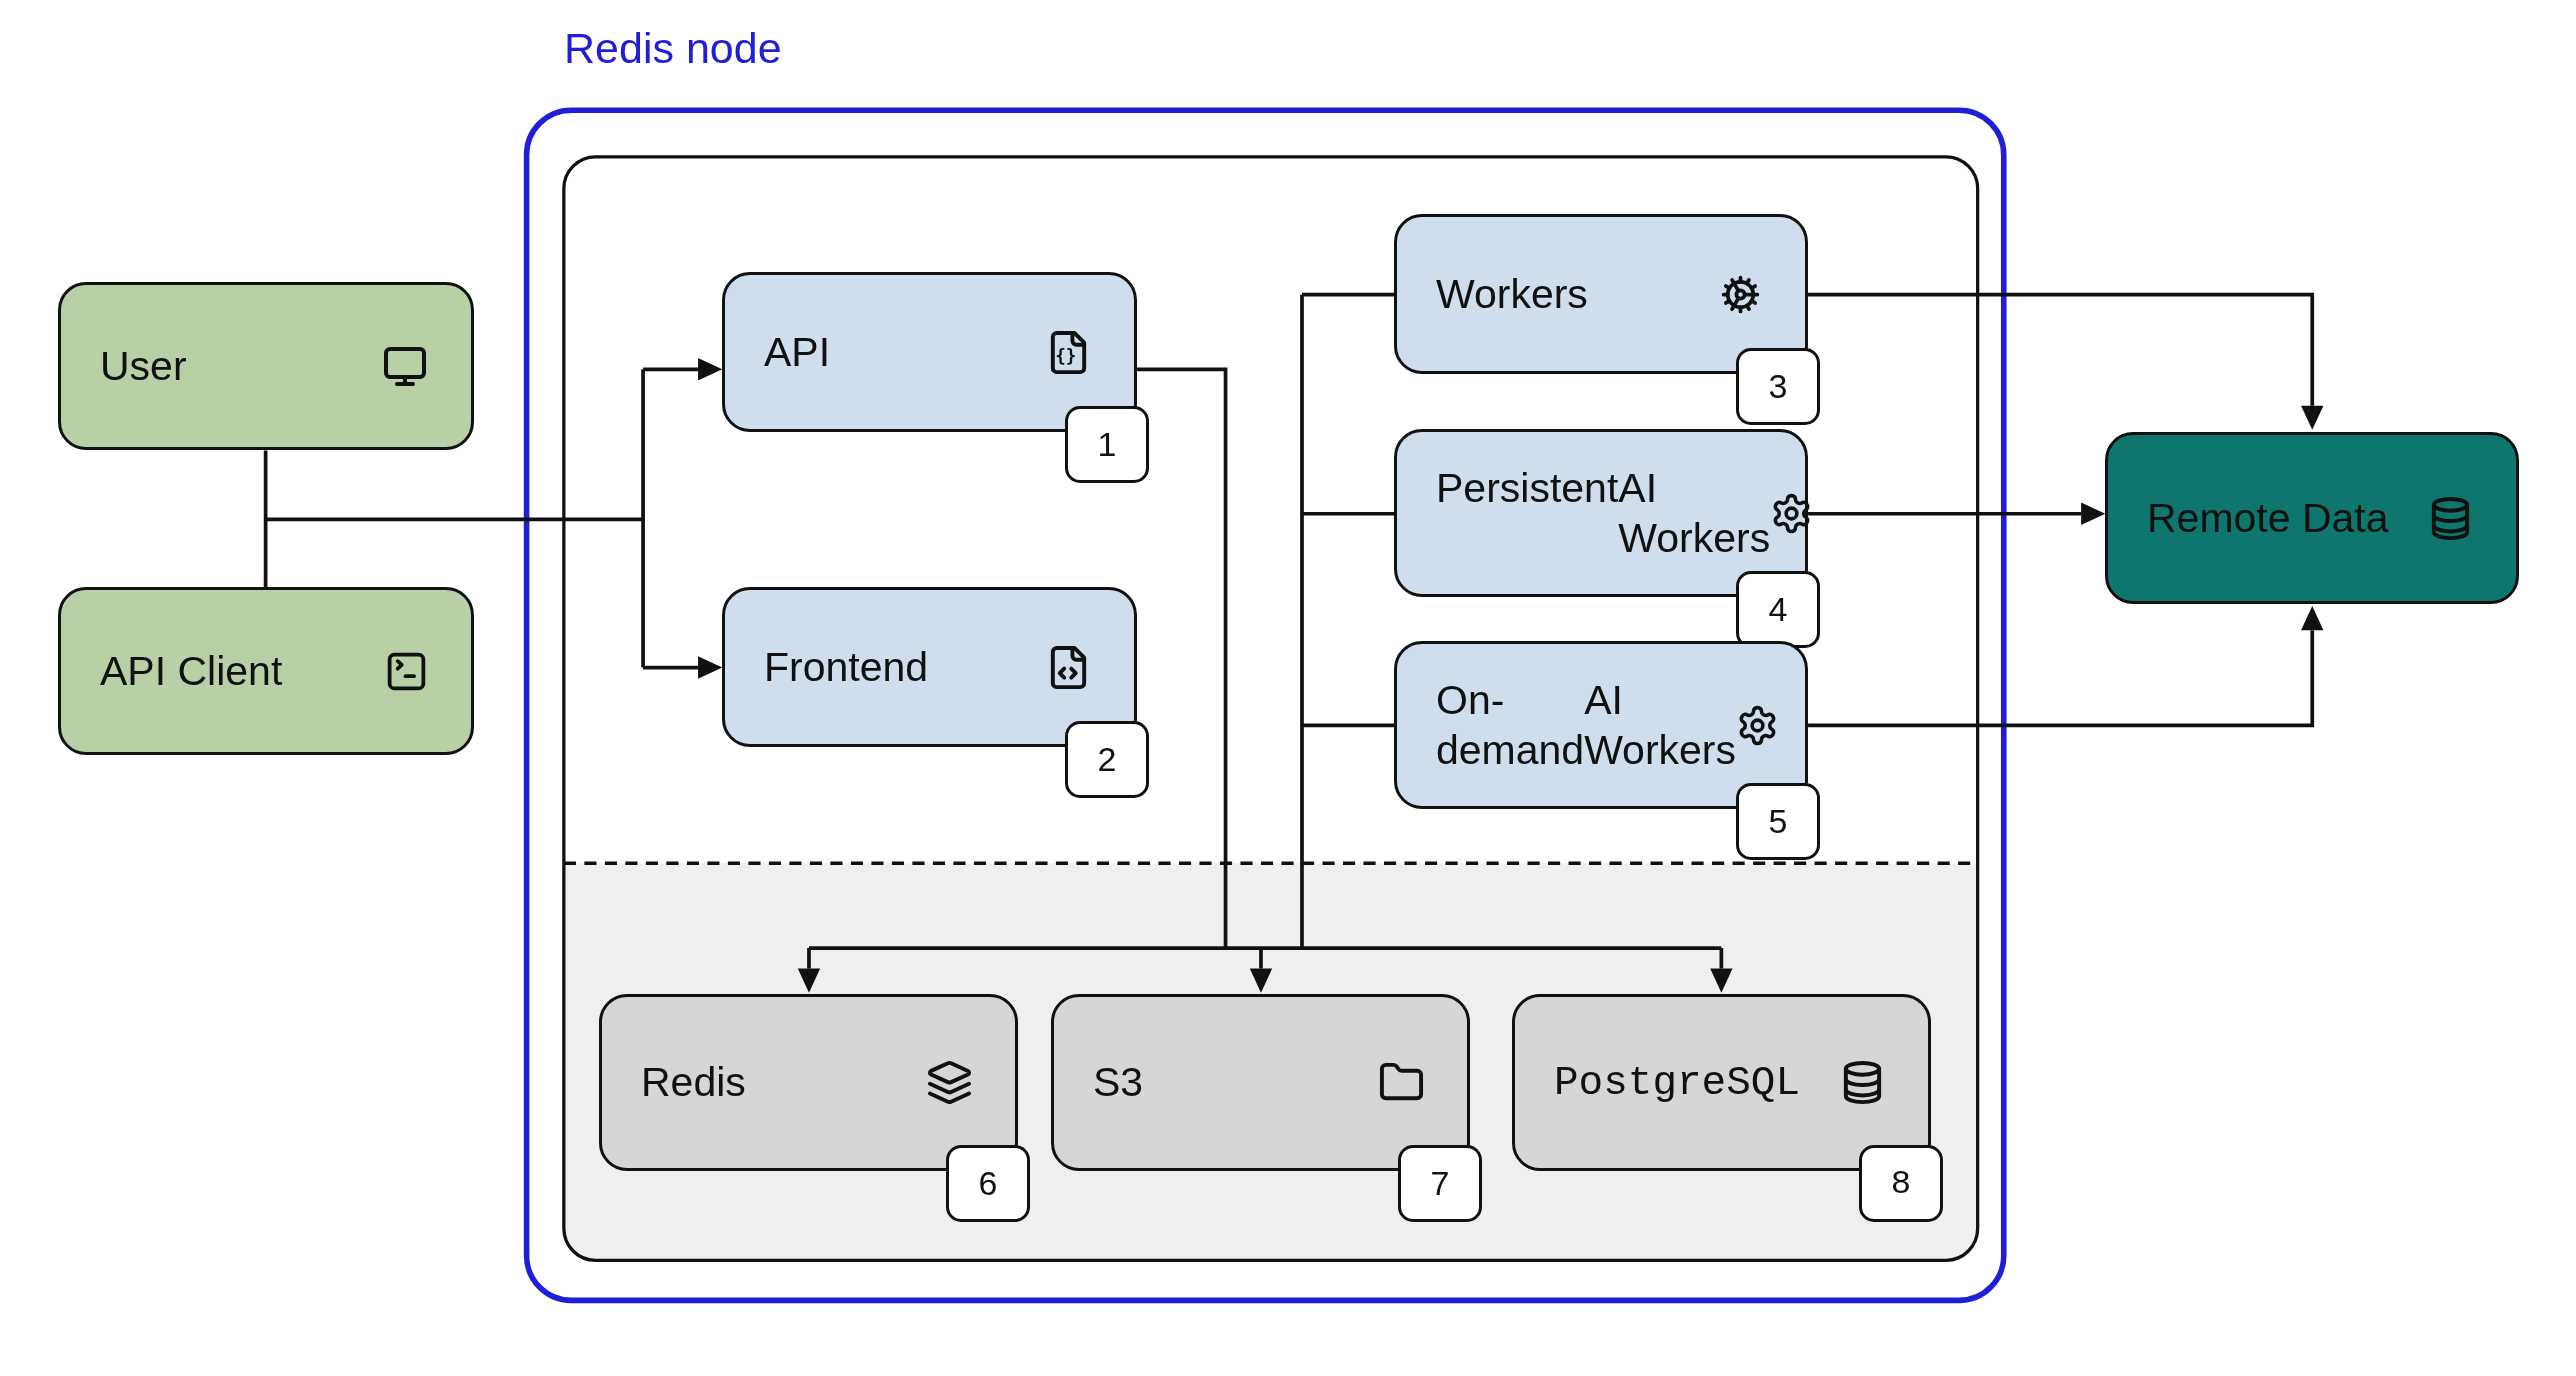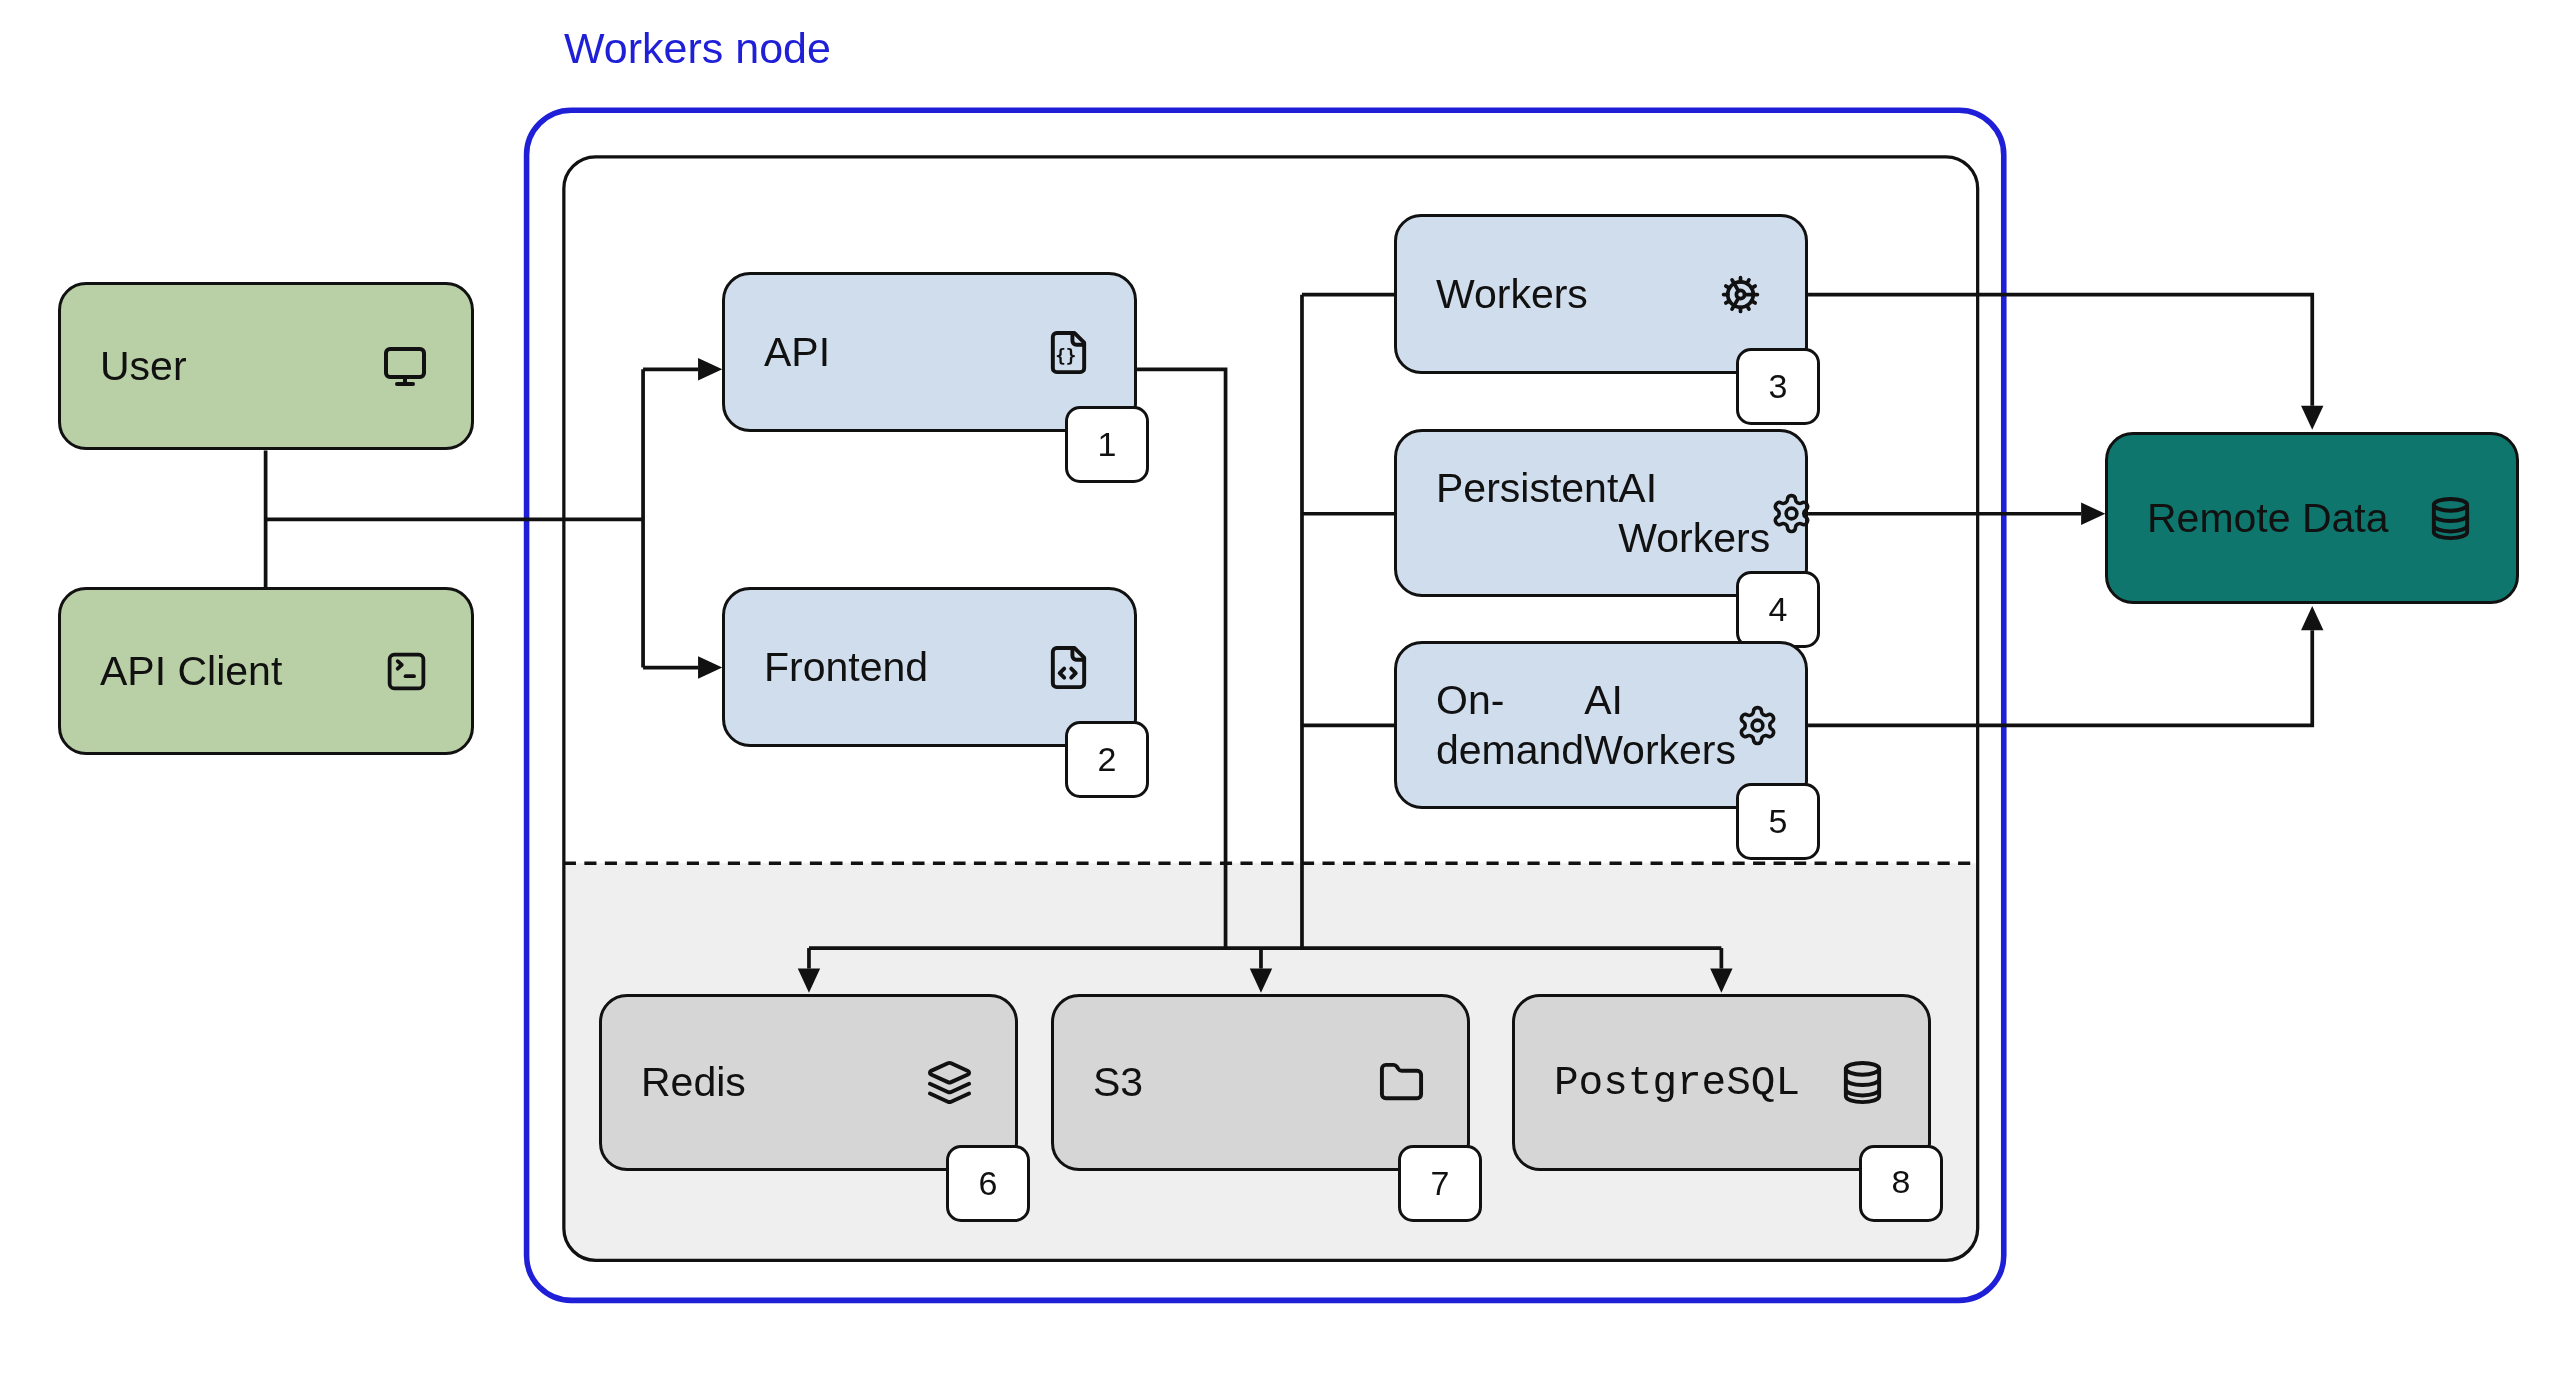--- a/index.html
+++ b/index.html
@@ -13,21 +13,21 @@
   .nlines{display:flex;flex-direction:row;line-height:50px;}
   .badge{position:absolute;right:-15px;bottom:-54px;width:78px;height:71px;background:#fff;
          border:3.3px solid #111;border-radius:15px;display:flex;align-items:center;
          justify-content:center;font-size:34px;color:#111;}
   .nicon{flex:0 0 auto;}
   #single-node-title{position:absolute;left:564px;top:24px;font-size:43px;color:#1f1fd8;}
   #n-user{left:58px;top:282px;width:416px;height:168px;background:#b9cfa6;}
   #n-api-client{left:58px;top:587px;width:416px;height:168px;background:#b9cfa6;}
   #n-api{left:722px;top:272px;width:415px;height:160px;background:#d0ddec;}
   #n-frontend{left:722px;top:587px;width:415px;height:160px;background:#d0ddec;}
-  #n-workers{left:1394px;top:214px;width:414px;height:160px;background:#d0ddec;border-radius:27px;}
+  #n-workers{left:1394px;top:214px;width:414px;height:160px;background:#d0ddec;}
   #n-persistent{left:1394px;top:429px;width:414px;height:168px;background:#d0ddec;}
   #n-ondemand{left:1394px;top:641px;width:414px;height:168px;background:#d0ddec;}
   #n-remote{left:2105px;top:432px;width:414px;height:172px;background:#0f766e;}
   #n-redis{left:599px;top:994px;width:419px;height:177px;background:#d6d6d6;}
   #n-s3{left:1051px;top:994px;width:419px;height:177px;background:#d6d6d6;}
   #n-postgresql{left:1512px;top:994px;width:419px;height:177px;background:#d6d6d6;font-family:Liberation Mono, monospace;}
   svg.icon{stroke:#111;fill:none;stroke-width:2;stroke-linecap:round;stroke-linejoin:round;}
 </style>
 </head>
 <body>
@@ -66,21 +66,21 @@
       <polygon points="775,716 749,704 749,728"></polygon>
       <polygon points="2259,551 2233,539 2233,563"></polygon>
       <polygon points="868,1065 856,1039 880,1039"></polygon>
       <polygon points="1353,1065 1341,1039 1365,1039"></polygon>
       <polygon points="1847,1065 1835,1039 1859,1039"></polygon>
       <polygon points="2481,461 2469,435 2493,435"></polygon>
       <polygon points="2481,650 2469,676 2493,676"></polygon>
     </g>
   </svg>
 
-  <div id="single-node-title">Workers node</div>
+  <div id="single-node-title">Redis node</div>
 
   <div class="node" id="n-api-client">
     <span class="nlabel">API Client</span>
     <svg class="icon nicon" width="45" height="45" viewBox="0 0 24 24">
       <rect x="3" y="3" width="18" height="18" rx="2.5"></rect>
         <path d="m7.3 10.5 2.2-2-2.2-2"></path>
         <path d="M11.5 14.5h4.5"></path>
     </svg>
   </div>
 

